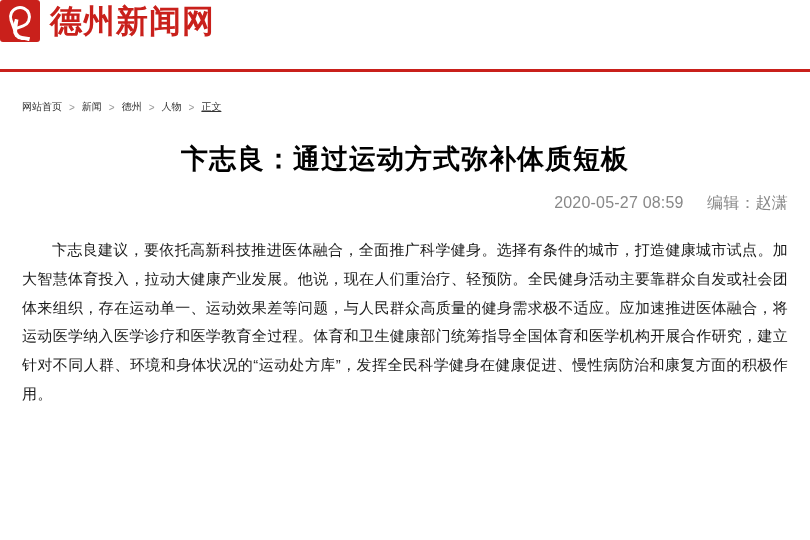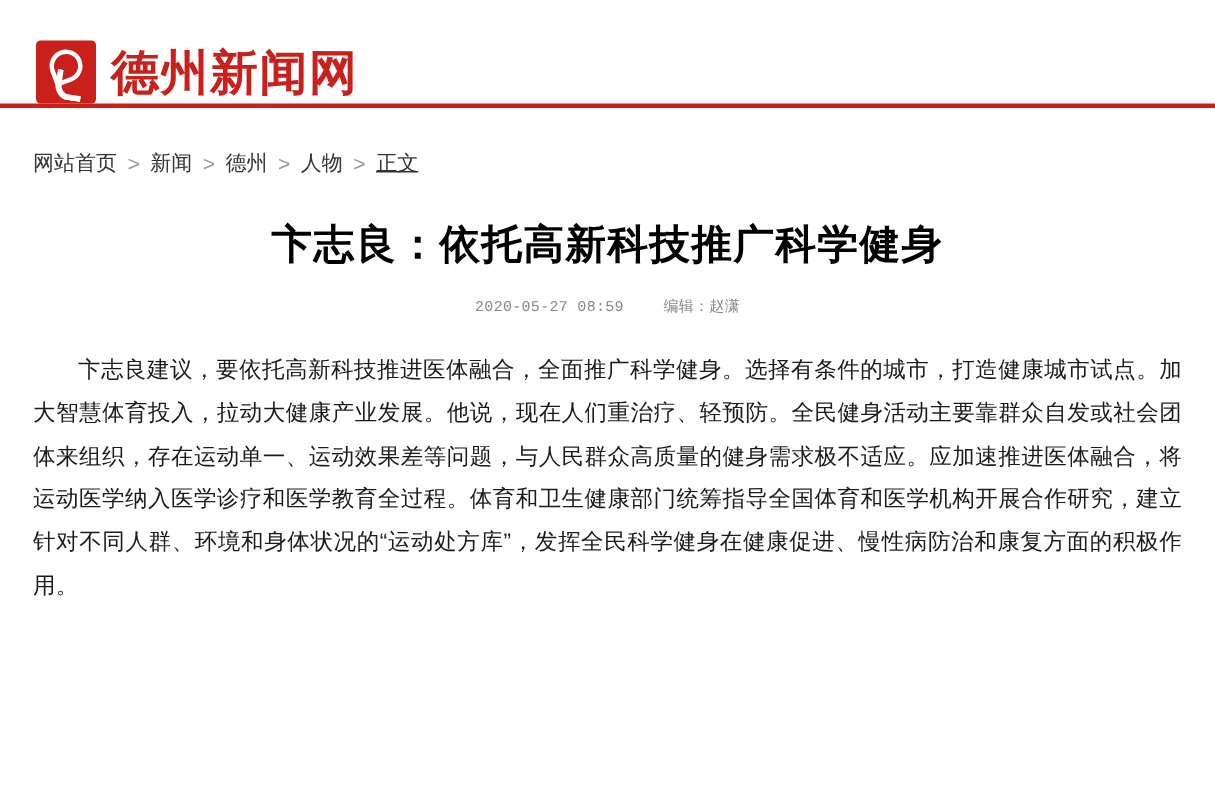--- a/index.html
+++ b/index.html
@@ -11,22 +11,21 @@
     font-family: "Liberation Sans", sans-serif;
     color: #1a1a1a;
     overflow: hidden;
   }
 
   
   .site-header {
     height: 72px;
     background: #ffffff;
     display: flex;
-    align-items: flex-end;
-    padding-left: 24px;
+    align-items: flex-start;
     border-bottom: 3px solid #c9201b;
   }
   .logo-wrap {
     display: flex;
     align-items: center;
     gap: 10px;
   }
   .logo-mark {
     width: 40px;
     height: 42px;
@@ -62,21 +61,21 @@
     letter-spacing: 1px;
     line-height: 1;
     white-space: nowrap;
   }
 
   
   .content {
     padding: 0 22px;
   }
   .breadcrumb {
-    font-size: 14px;
+    font-size: 10px;
     color: #333333;
     padding: 28px 0 6px 0;
     display: flex;
     align-items: center;
     flex-wrap: nowrap;
   }
   .breadcrumb a {
     color: #333333;
     text-decoration: none;
   }
@@ -93,26 +92,25 @@
     text-align: center;
     font-size: 27px;
     font-weight: bold;
     color: #000000;
     letter-spacing: 1px;
     margin: 22px 0 0 0;
     line-height: 1.3;
   }
 
   .article-meta {
-    text-align: center;
-    font-size: 10px;
+    text-align: right;
+    font-size: 16px;
     color: #888888;
     margin-top: 16px;
     letter-spacing: 0.2px;
-    font-family: Liberation Mono, monospace;
   }
   .article-meta .meta-gap { display: inline-block; width: 14px; }
 
   .article-body {
     margin-top: 22px;
     font-size: 15px;
     line-height: 1.92;
     color: #1a1a1a;
     text-align: justify;
     letter-spacing: 0.2px;
@@ -139,21 +137,21 @@
     <span class="sep">&gt;</span>
     <a href="#">新闻</a>
     <span class="sep">&gt;</span>
     <a href="#">德州</a>
     <span class="sep">&gt;</span>
     <a href="#">人物</a>
     <span class="sep">&gt;</span>
     <span class="current">正文</span>
   </nav>
 
-  <h1 class="article-title">卞志良：依托高新科技推广科学健身</h1>
+  <h1 class="article-title">卞志良：通过运动方式弥补体质短板</h1>
 
   <div class="article-meta">
     <span>2020-05-27 08:59</span>
     <span class="meta-gap"></span>
     <span>编辑：赵潇</span>
   </div>
 
   <div class="article-body">
     <p>卞志良建议，要依托高新科技推进医体融合，全面推广科学健身。选择有条件的城市，打造健康城市试点。加大智慧体育投入，拉动大健康产业发展。他说，现在人们重治疗、轻预防。全民健身活动主要靠群众自发或社会团体来组织，存在运动单一、运动效果差等问题，与人民群众高质量的健身需求极不适应。应加速推进医体融合，将运动医学纳入医学诊疗和医学教育全过程。体育和卫生健康部门统筹指导全国体育和医学机构开展合作研究，建立针对不同人群、环境和身体状况的“运动处方库”，发挥全民科学健身在健康促进、慢性病防治和康复方面的积极作用。</p>
   </div>

